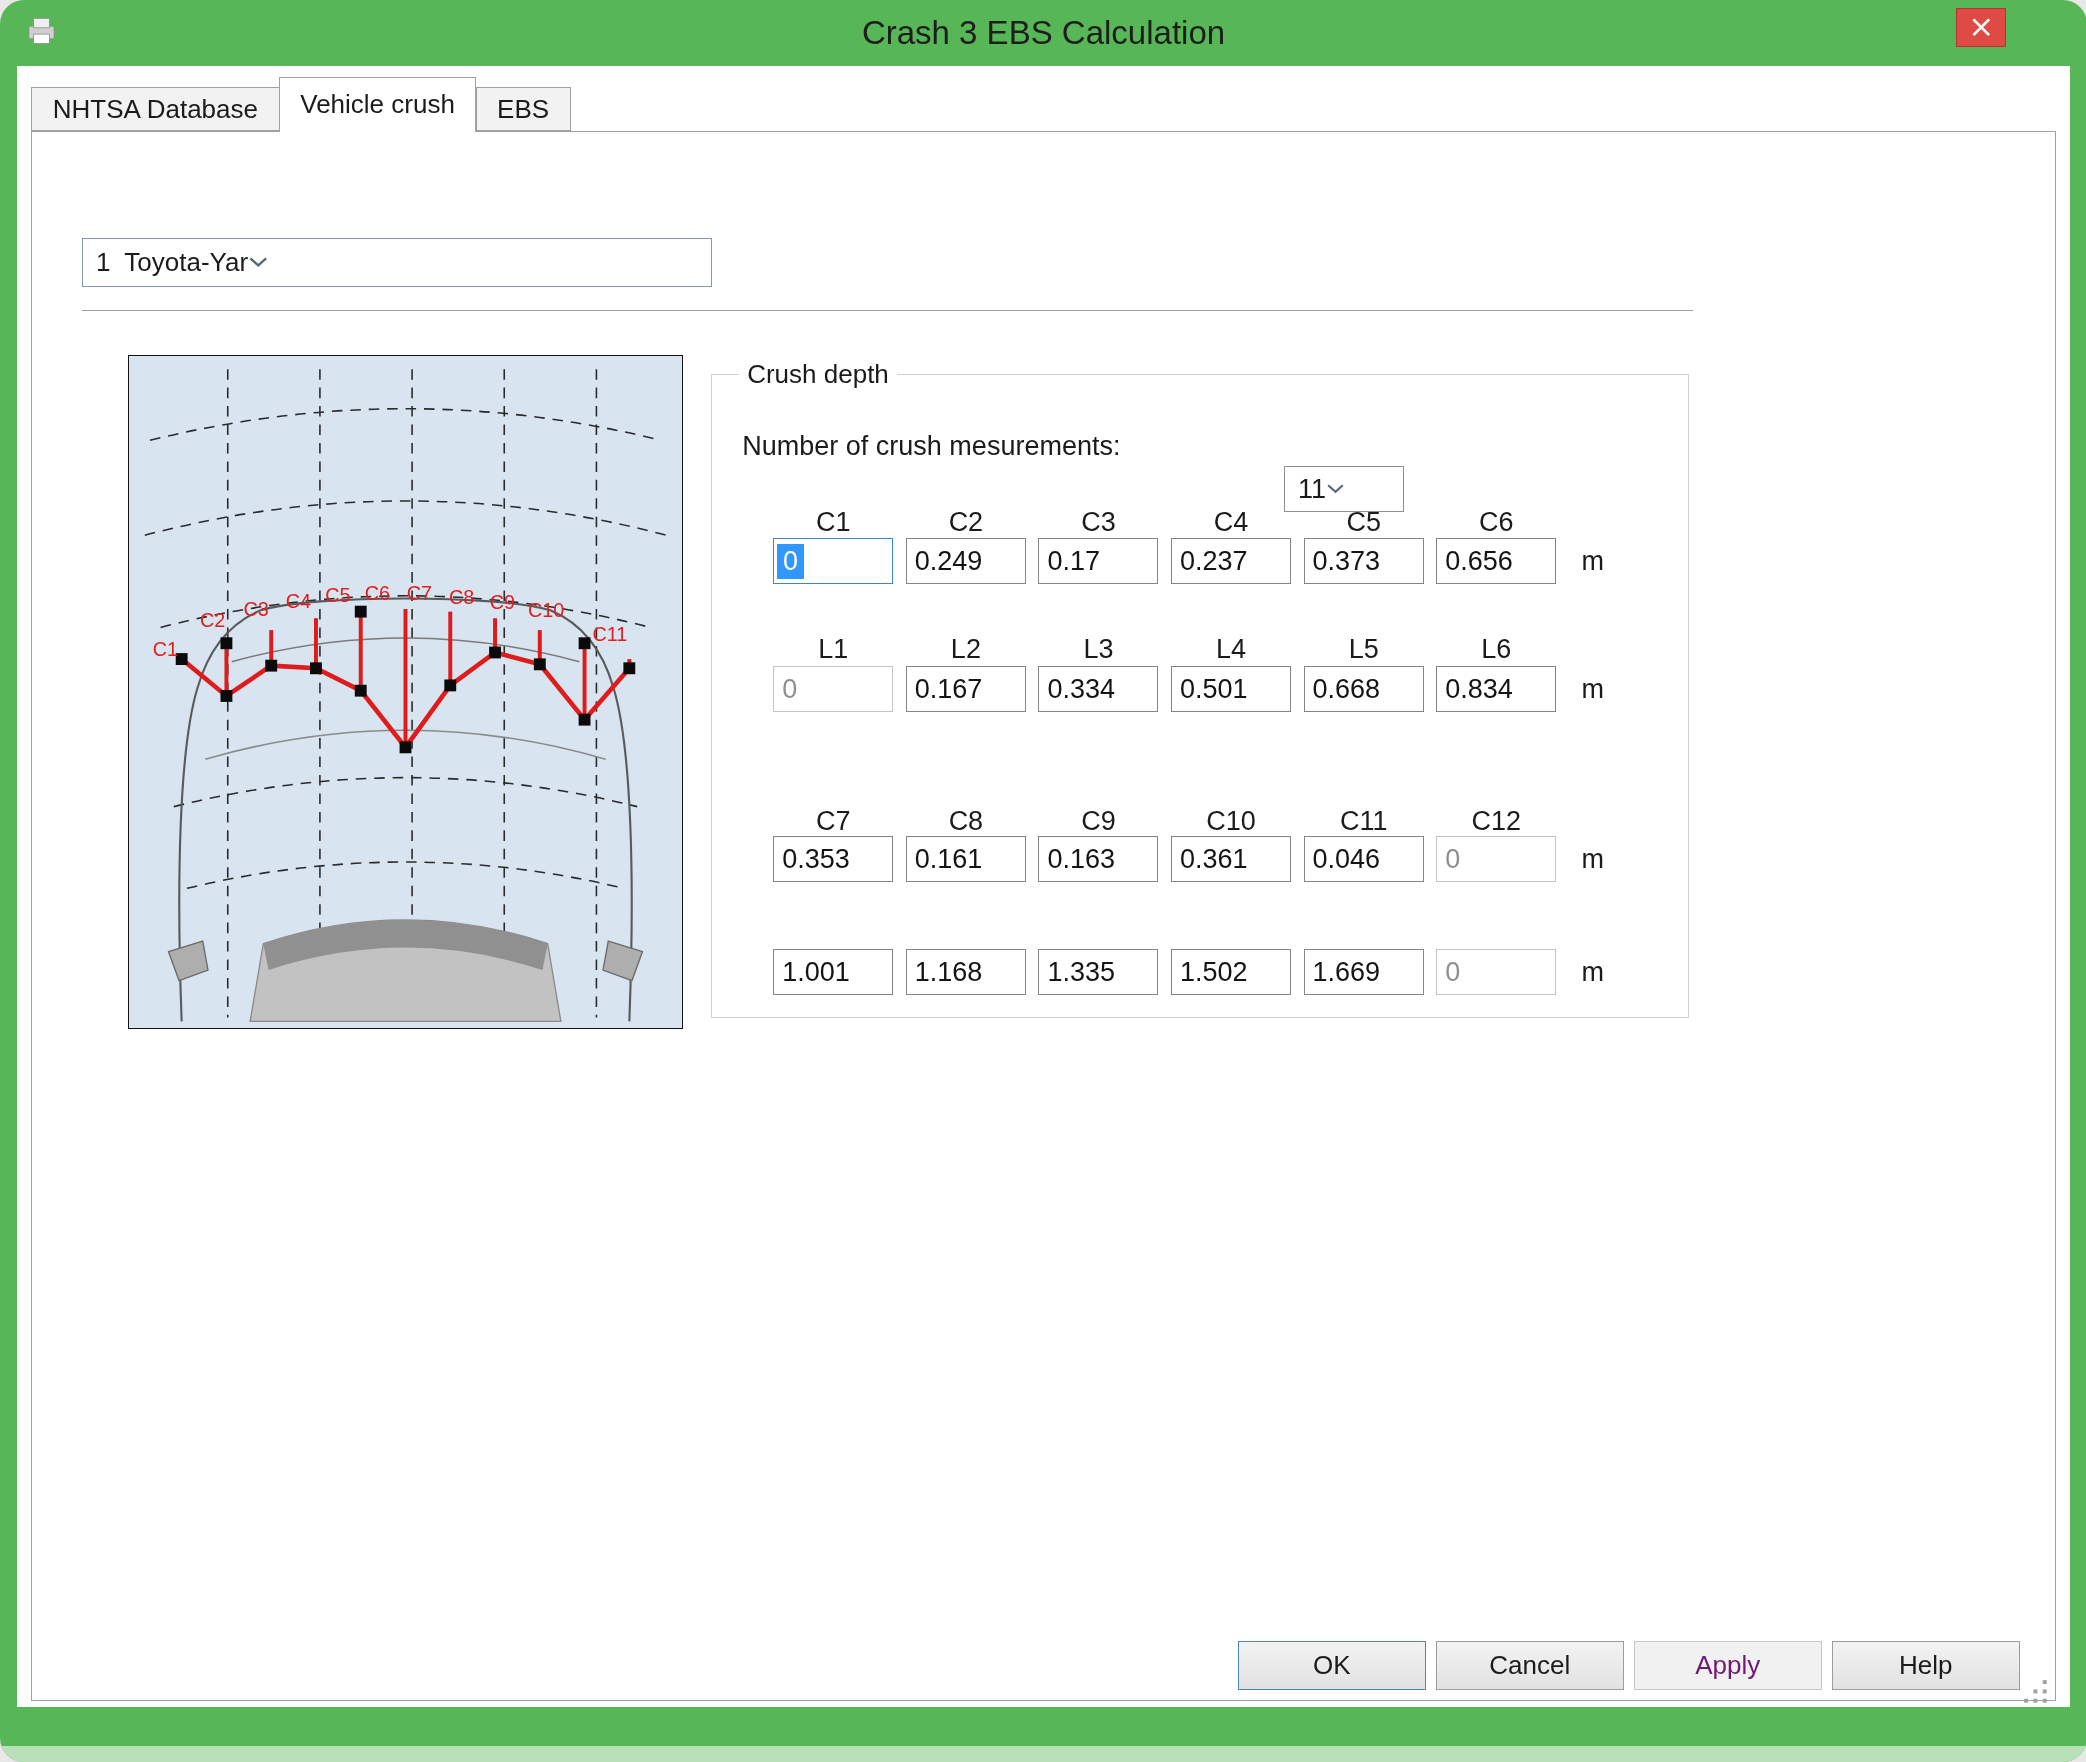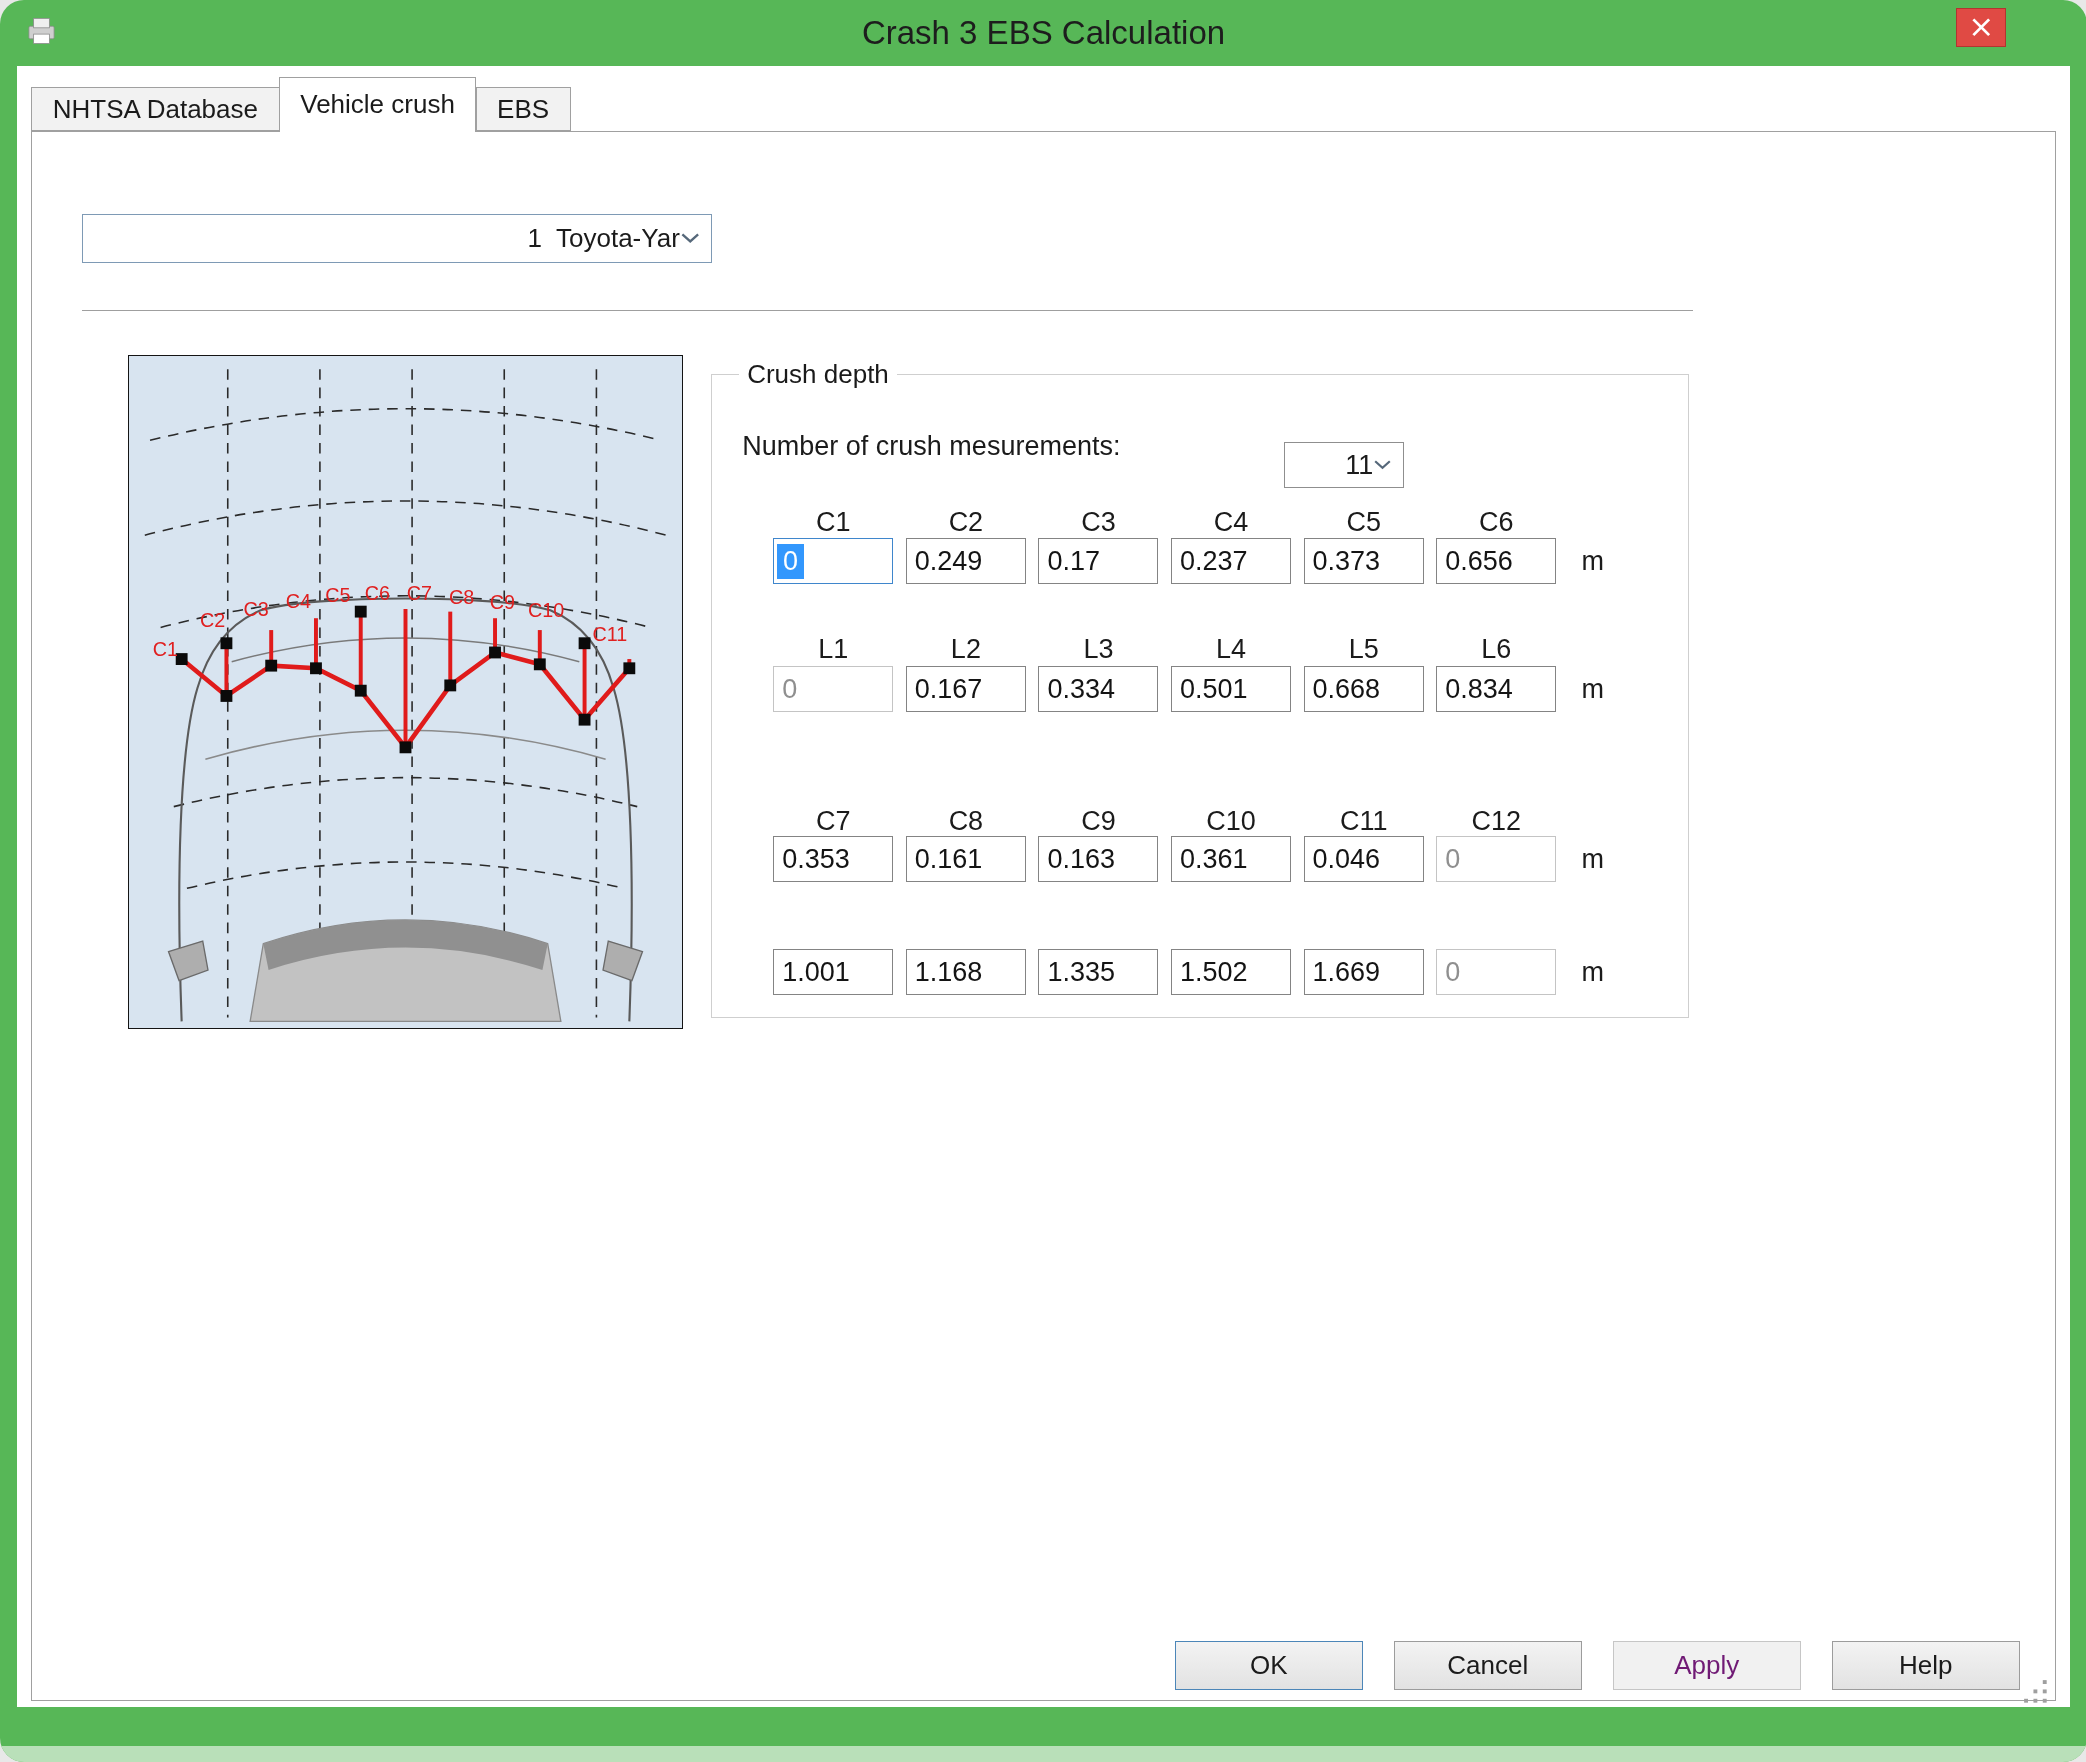--- a/index.html
+++ b/index.html
@@ -26,21 +26,21 @@
   .tabs{position:absolute;top:11px;left:14px;display:flex;align-items:flex-end;z-index:5;}
   .tab{height:44px;padding:0 20.5px;display:flex;align-items:center;font-size:26px;
        background:#f2f2f2;border:0.8px solid #a0a0a0;cursor:pointer;text-align:right;}
   .tab + .tab{margin-left:-0.8px;}
   .tab.active{background:#ffffff;height:55px;border-bottom:none;margin-bottom:-0.8px;padding-bottom:0.8px;z-index:6;}
 
   .panel{position:absolute;top:65px;left:14px;right:14px;bottom:6.3px;border:0.8px solid #a0a0a0;background:#fff;}
 
   
   .combo{border:0.8px solid #7e9ab5;background:#fff;display:flex;align-items:center;
-         justify-content:flex-end;padding:0 11px 0 12.6px;cursor:pointer;}
+         justify-content:flex-start;padding:0 11px 0 12.6px;cursor:pointer;margin-top:24px;}
   .combo-text{white-space:pre;}
   .vehicle-combo{position:absolute;left:50px;top:82px;width:630px;height:49px;font-size:26px;}
   .count-combo{position:absolute;left:572px;top:52px;width:120px;height:46px;font-size:27px;border-color:#8f8f8f;}
 
   .separator{position:absolute;left:50px;right:362px;top:178px;height:0.8px;background:#9f9f9f;}
 
   
   .car-fig{position:absolute;left:96px;top:223px;width:555px;height:674px;border:1.6px solid #141414;background:#d8e4f0;}
   .car-fig svg{display:block;width:100%;height:100%;}
   .car-fig text{font-family:"Liberation Sans","DejaVu Sans",sans-serif;font-size:15px;fill:#e02020;}
@@ -61,21 +61,21 @@
   .hdr-row.r4{top:529px}.inp-row.r4{top:559px}
 
   .cell-input{width:120px;height:46px;border:0.8px solid #848484;font-size:27px;
       padding:0 7.9px;font-family:inherit;color:#141414;background:#fff;}
   .cell-input.disabled{border-color:#c4c4c4;color:#8f8f8f;}
   .cell-input.focused{border:1.6px solid #3f86cc;display:flex;align-items:center;padding:0 3.2px;}
   .sel-text{background:#3297fd;color:#ffffff;padding:0 5.5px;font-size:27px;line-height:35px;}
   .unit{font-size:27px;padding-left:12.6px;}
 
   
-  .button-row{position:absolute;right:35px;bottom:9.5px;display:flex;gap:31px;}
+  .button-row{position:absolute;right:35px;bottom:9.5px;display:flex;gap:10px;}
   .btn{width:188px;height:49px;font-size:26px;display:flex;align-items:center;justify-content:center;
        background:linear-gradient(#f3f3f3,#e2e2e2);border:0.8px solid #9c9c9c;cursor:pointer;}
   .btn.ok{border-color:#4c86b8;}
   .btn.disabled{color:#701a75;background:#f1f1f1;border-color:#c6c6c6;cursor:default;}
 
   .resize-grip{position:absolute;right:20.5px;bottom:1.6px;width:28px;height:28px;}
 </style>
 </head>
 <body>
 

